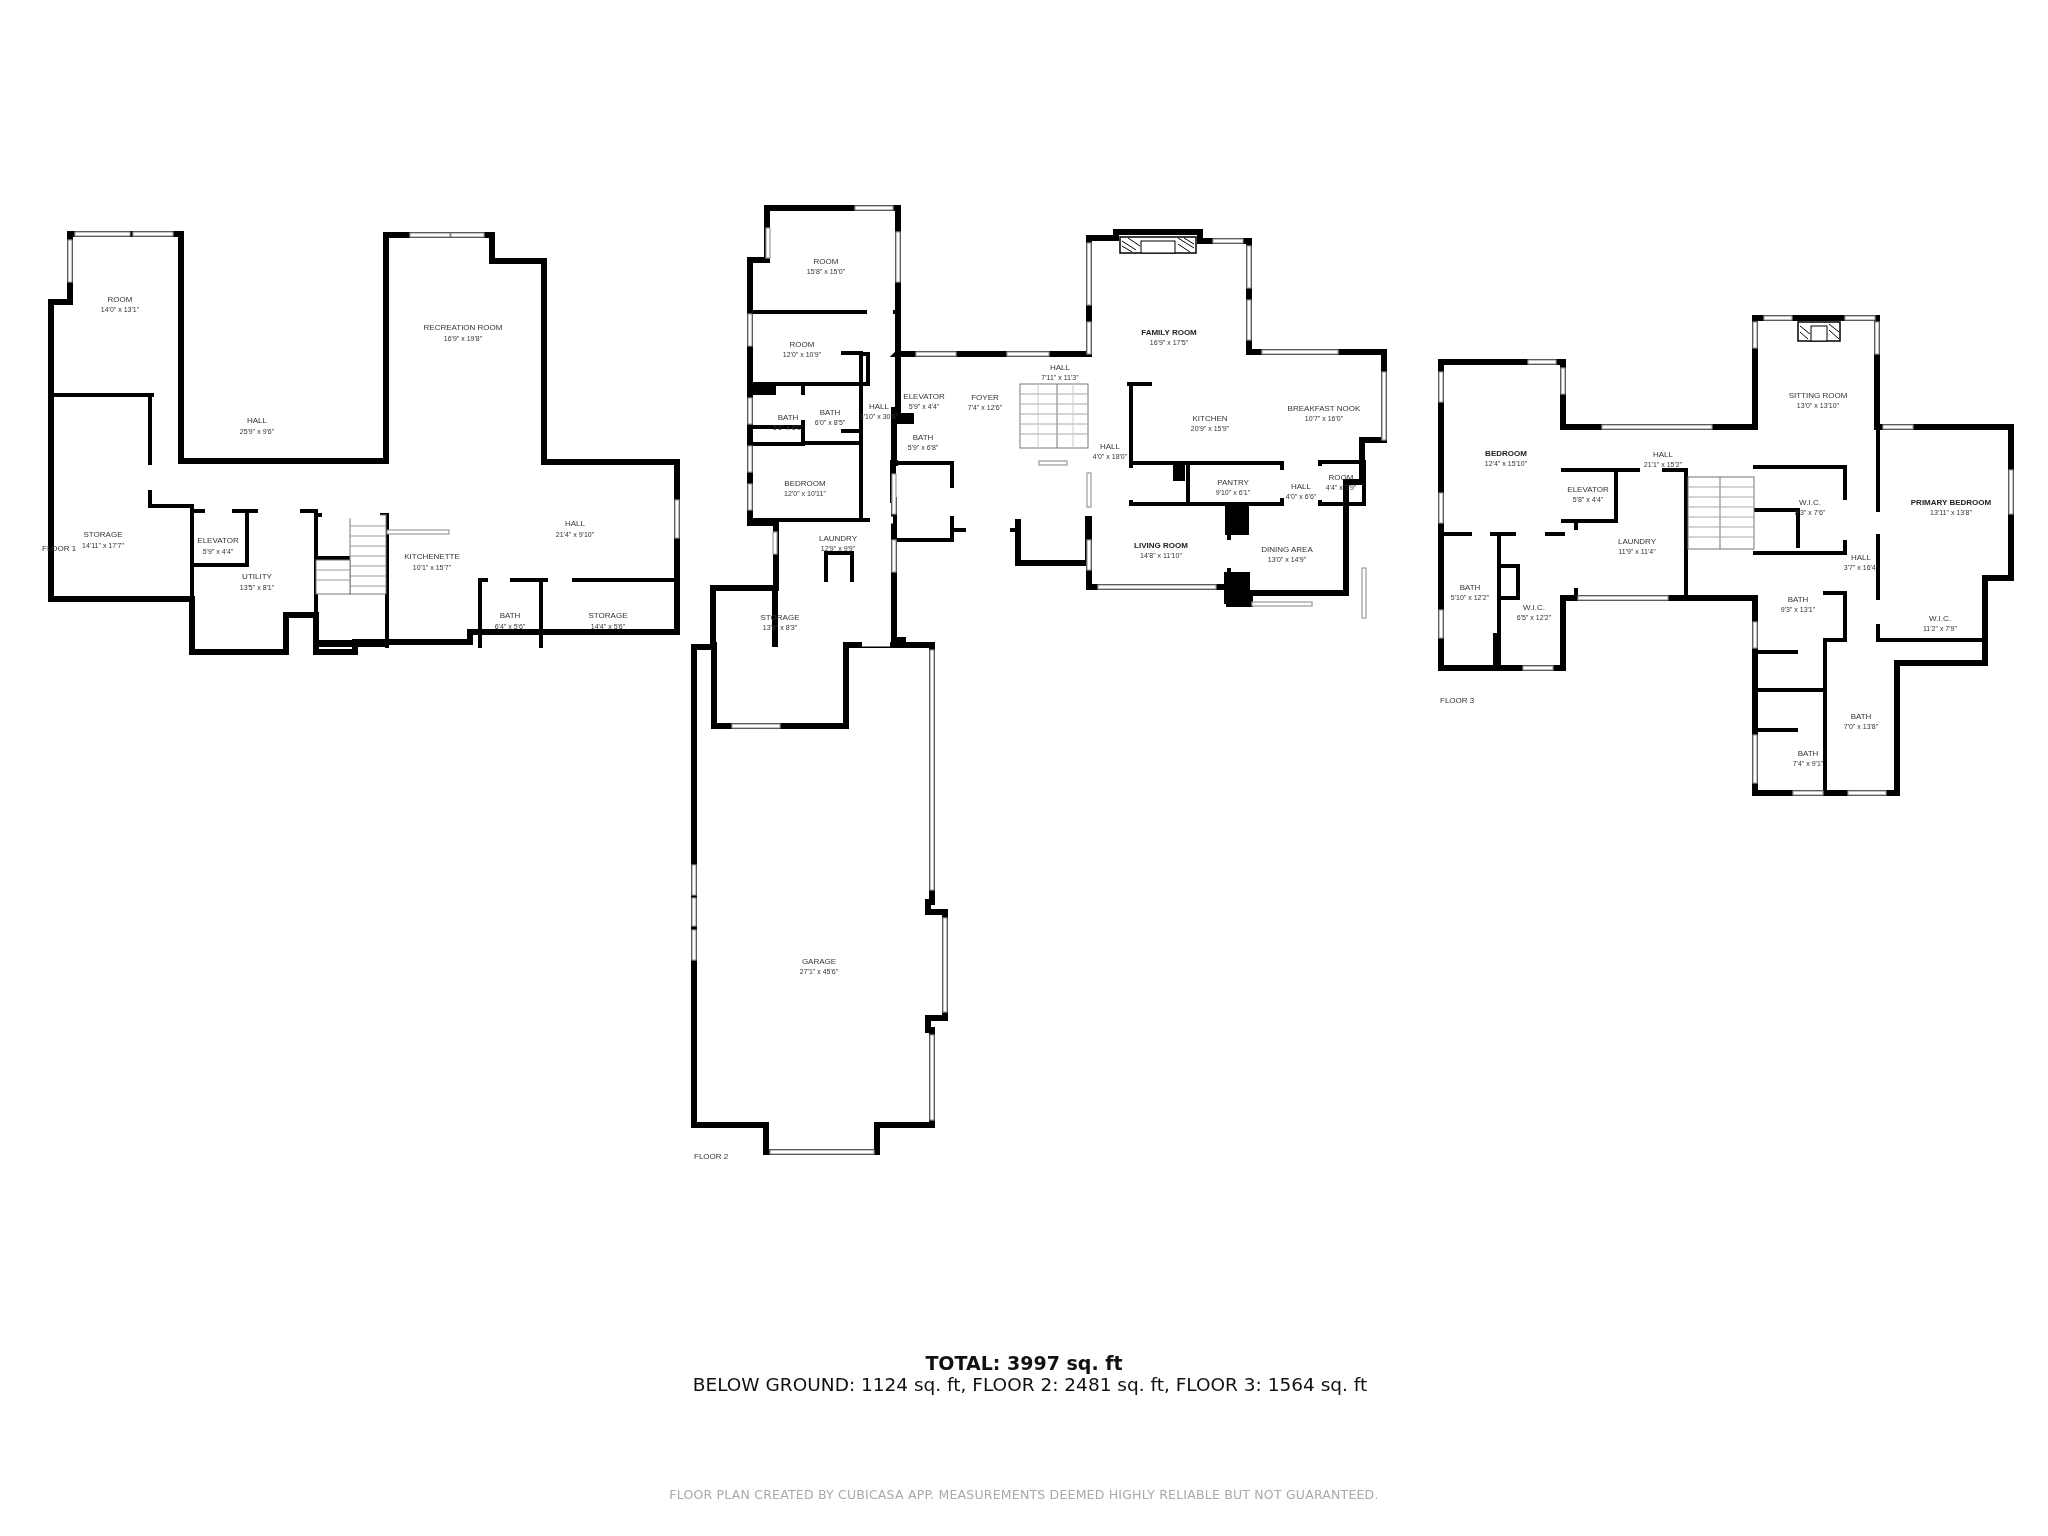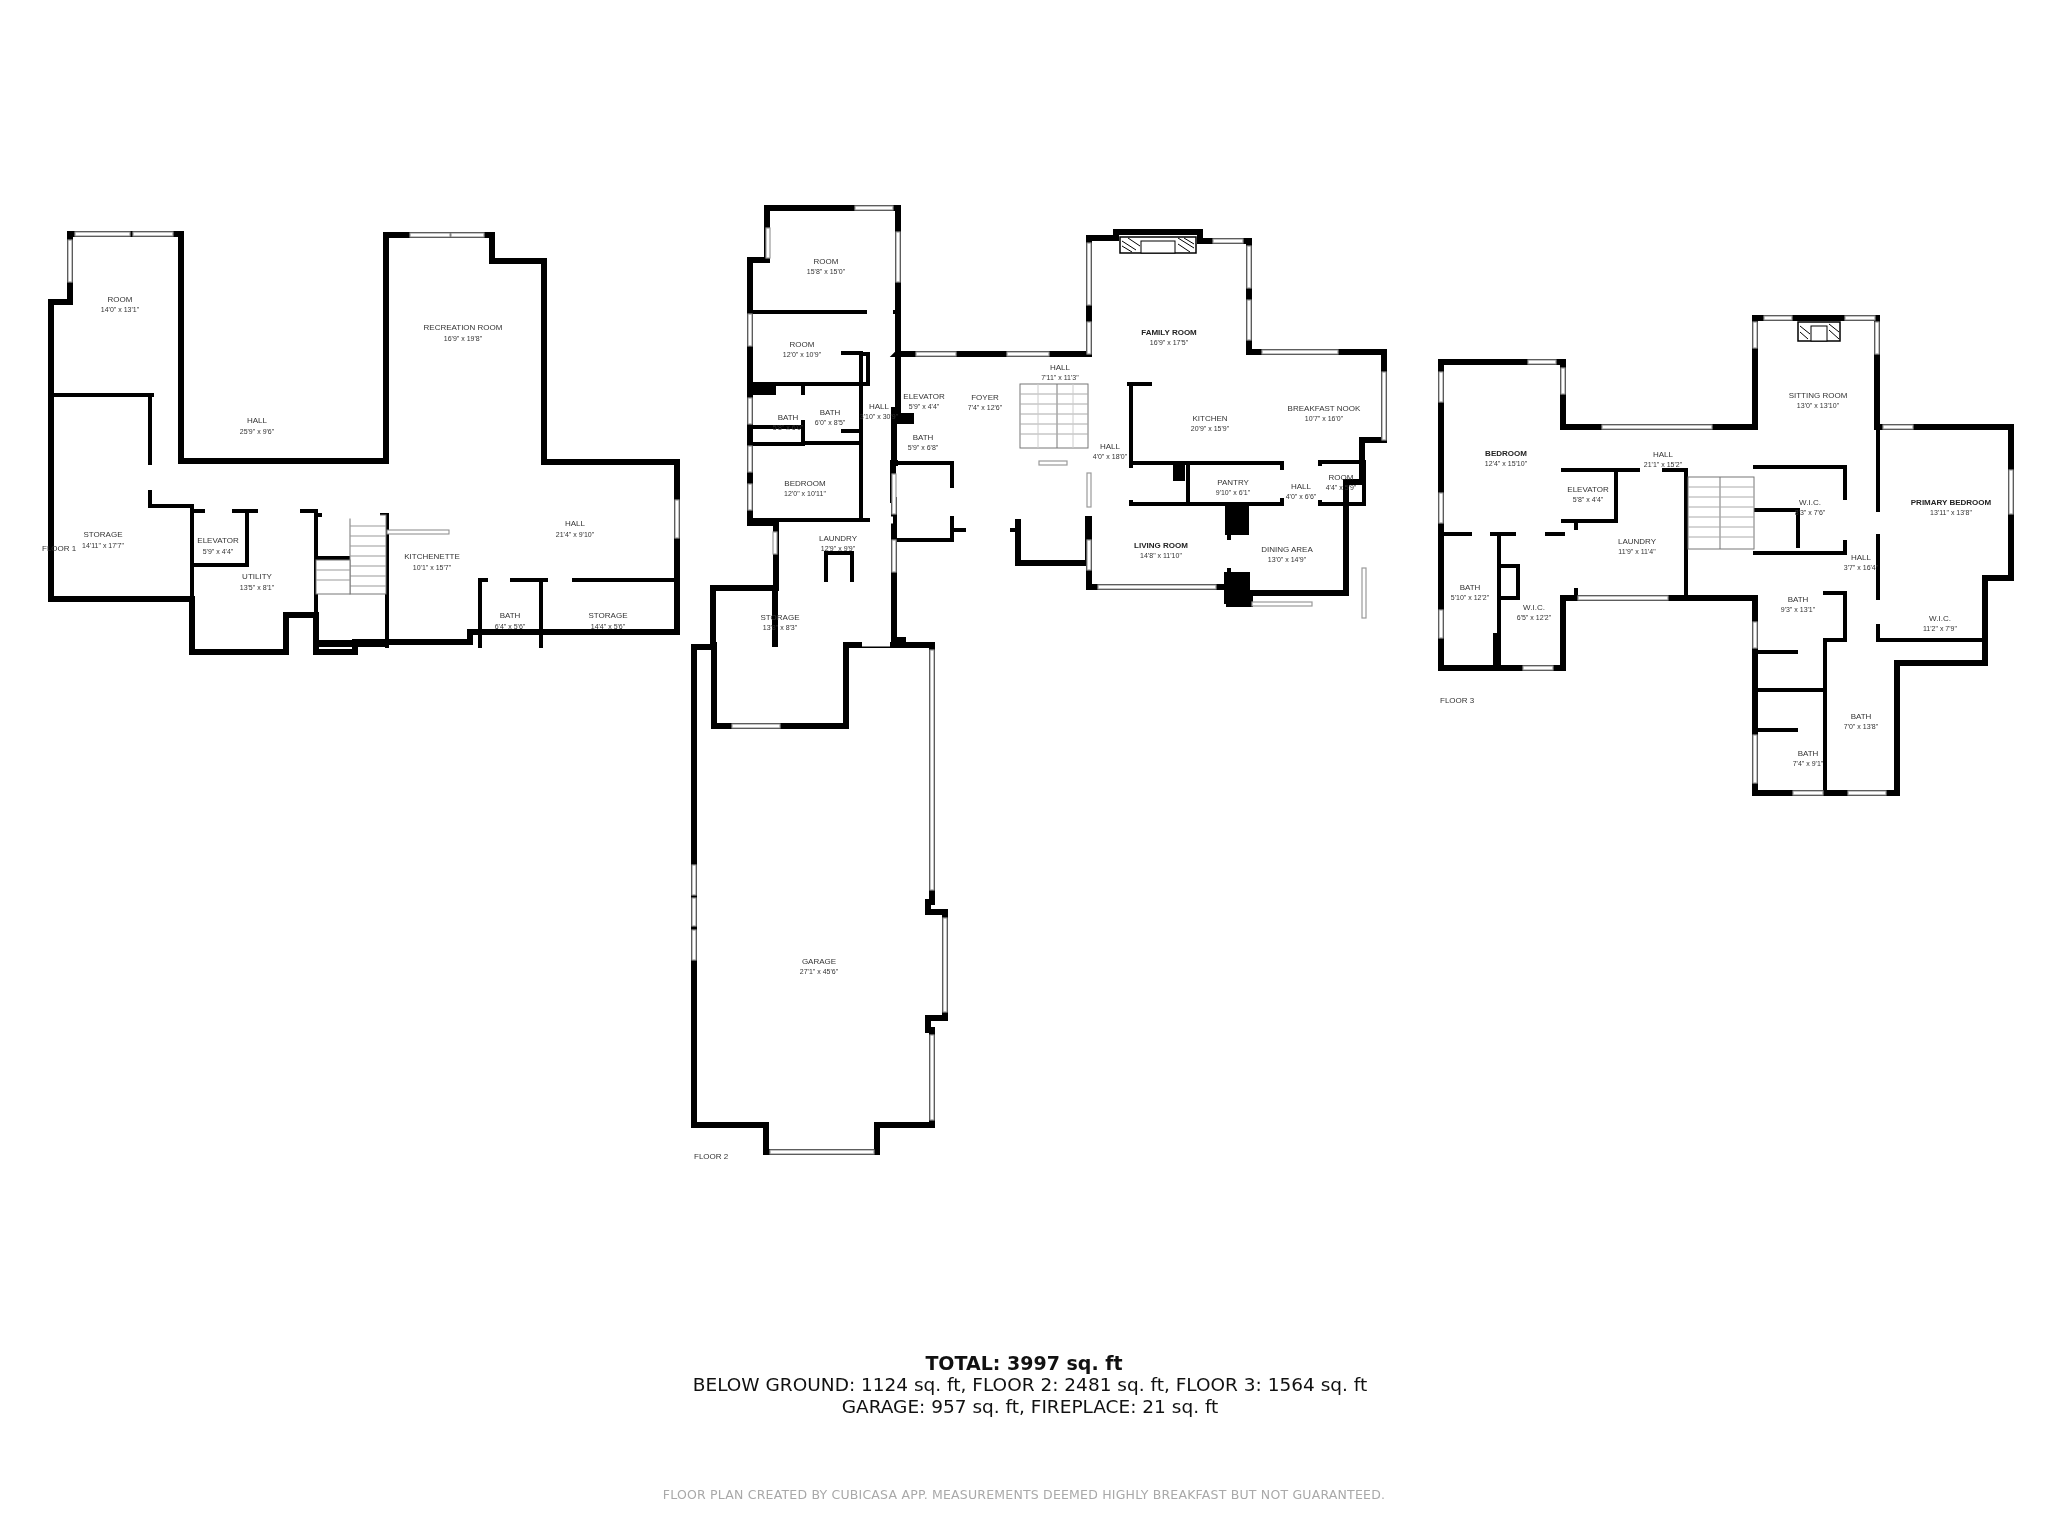--- a/index.html
+++ b/index.html
@@ -336,16 +336,15 @@
     <text class="rdim" x="1861" y="729">7'0" x 13'8"</text>
     <text class="rname" x="1808" y="756">BATH</text>
     <text class="rdim" x="1808" y="766">7'4" x 9'1"</text>
     <text class="flabel" x="1440" y="703">FLOOR 3</text>
   </g>
 </svg>
 
 <div id="summary-block">
   <div class="total">TOTAL: 3997 sq. ft</div>
   <div class="line">BELOW GROUND: 1124 sq. ft, FLOOR 2: 2481 sq. ft, FLOOR 3: 1564 sq. ft</div>
-  <div class="line">GARAGE: 957 sq. ft, FIREPLACE: 21 sq. ft</div>
 </div>
 
-<div id="disclaimer">FLOOR PLAN CREATED BY CUBICASA APP. MEASUREMENTS DEEMED HIGHLY BREAKFAST BUT NOT GUARANTEED.</div>
+<div id="disclaimer">FLOOR PLAN CREATED BY CUBICASA APP. MEASUREMENTS DEEMED HIGHLY RELIABLE BUT NOT GUARANTEED.</div>
 
 </body></html>

